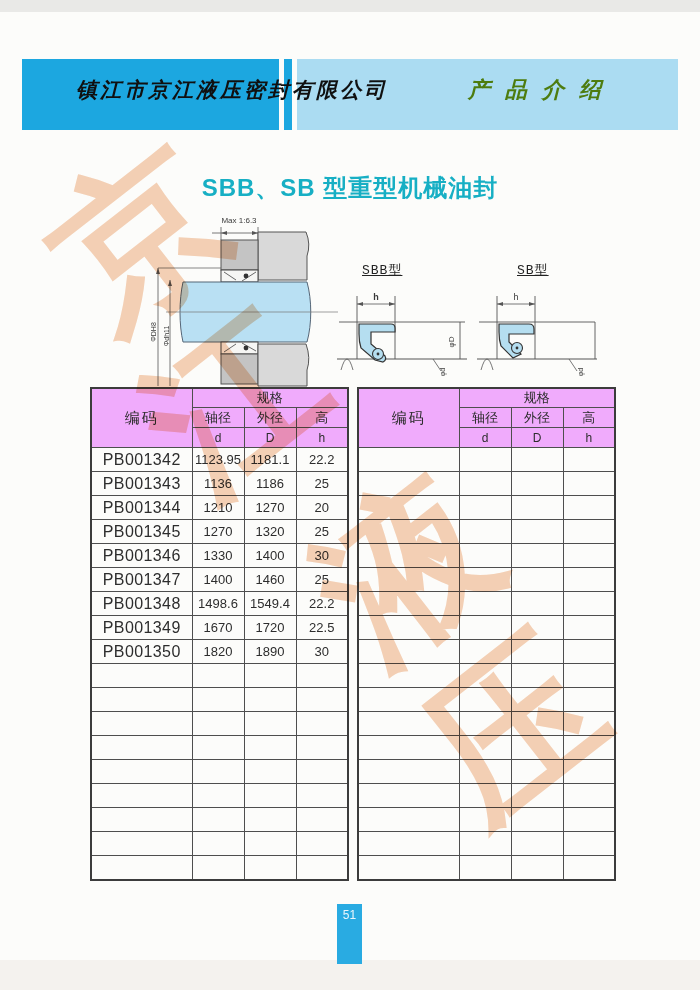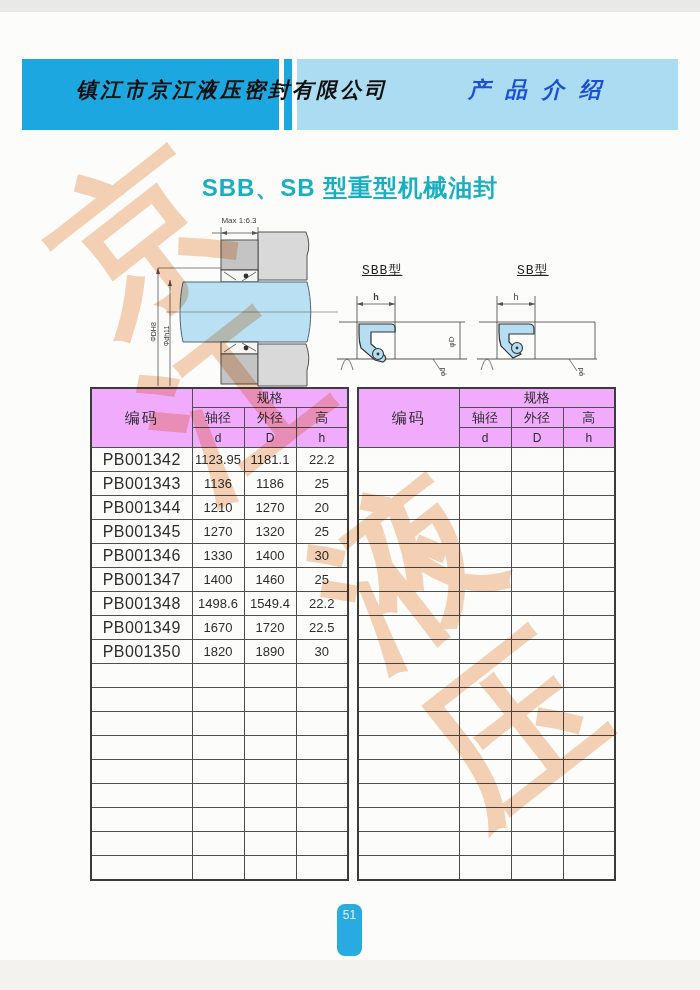--- a/index.html
+++ b/index.html
@@ -6,21 +6,21 @@
   .page{position:relative;width:700px;height:990px;margin:12px auto;background:#fcfcfa;
         overflow:hidden;font-family:"Liberation Sans",sans-serif;}
   
   .hdr-block{position:absolute;top:47px;height:71px;}
   .hdr-left{left:22px;width:257px;background:#1ca7e0;}
   .hdr-stripe{left:284px;width:8px;background:#1ca7e0;}
   .hdr-right{left:297px;width:381px;background:#abdcf2;}
   .company{position:absolute;left:76px;top:64px;z-index:4;color:#101010;
            font-family:"DejaVu Serif",serif;font-style:italic;font-weight:bold;
            font-size:21px;letter-spacing:3px;white-space:nowrap;}
-  .section-title{position:absolute;left:468px;top:63px;z-index:4;color:#1d4ed8;
+  .section-title{position:absolute;left:468px;top:63px;z-index:4;color:#4d7c0f;
            font-family:"DejaVu Serif",serif;font-style:italic;font-weight:bold;
            font-size:22px;letter-spacing:15px;white-space:nowrap;}
   
   .doc-title{position:absolute;left:0;right:0;top:160px;text-align:center;z-index:4;
            color:#17afc4;font-weight:bold;font-size:24px;letter-spacing:1px;}
   
   .wm{position:absolute;z-index:6;pointer-events:none;color:#f0b488;opacity:.6;
       mix-blend-mode:multiply;font-family:"DejaVu Serif",serif;font-weight:bold;
       font-size:168px;line-height:1;transform:rotate(-38deg);}
   .wm1{left:55px;top:140px;} .wm2{left:150px;top:305px;}
@@ -37,23 +37,23 @@
   .spec-table{border:2px solid #3c3c3c;}
   .spec-table thead th{background:#f0abfc;font-weight:normal;}
   .hrow1 th{height:18px;font-size:13px;}
   .hrow2 th{height:19px;font-size:13px;}
   .hrow3 th{height:19px;font-size:12px;font-weight:bold;}
   th.code-head{font-size:15px;letter-spacing:2px;}
   .spec-table tbody td{height:23px;font-size:13px;background:transparent;}
   .spec-table tbody td:first-child{font-size:16px;letter-spacing:.4px;}
   .tbl-left{left:90px;} .tbl-right{left:357px;}
   
-  .page-num{position:absolute;left:337px;top:892px;width:25px;height:52px;
+  .page-num{position:absolute;left:337px;top:892px;width:25px;height:60px;
       background:#29abe2;z-index:4;color:#eaf6fc;font-size:12px;
-      padding-top:4px;box-sizing:border-box;text-align:center;border-radius:8px;}
+      padding-top:4px;box-sizing:border-box;text-align:center;}
   .bottom-strip{position:absolute;left:0;top:948px;width:700px;height:42px;
       background:#f4f2ee;z-index:1;}
   svg text{font-family:"Liberation Sans",sans-serif;fill:#3a3a3a;}
 </style>
 </head>
 <body>
 
 <div class="page">
 
   <div class="hdr-block hdr-left"></div>

